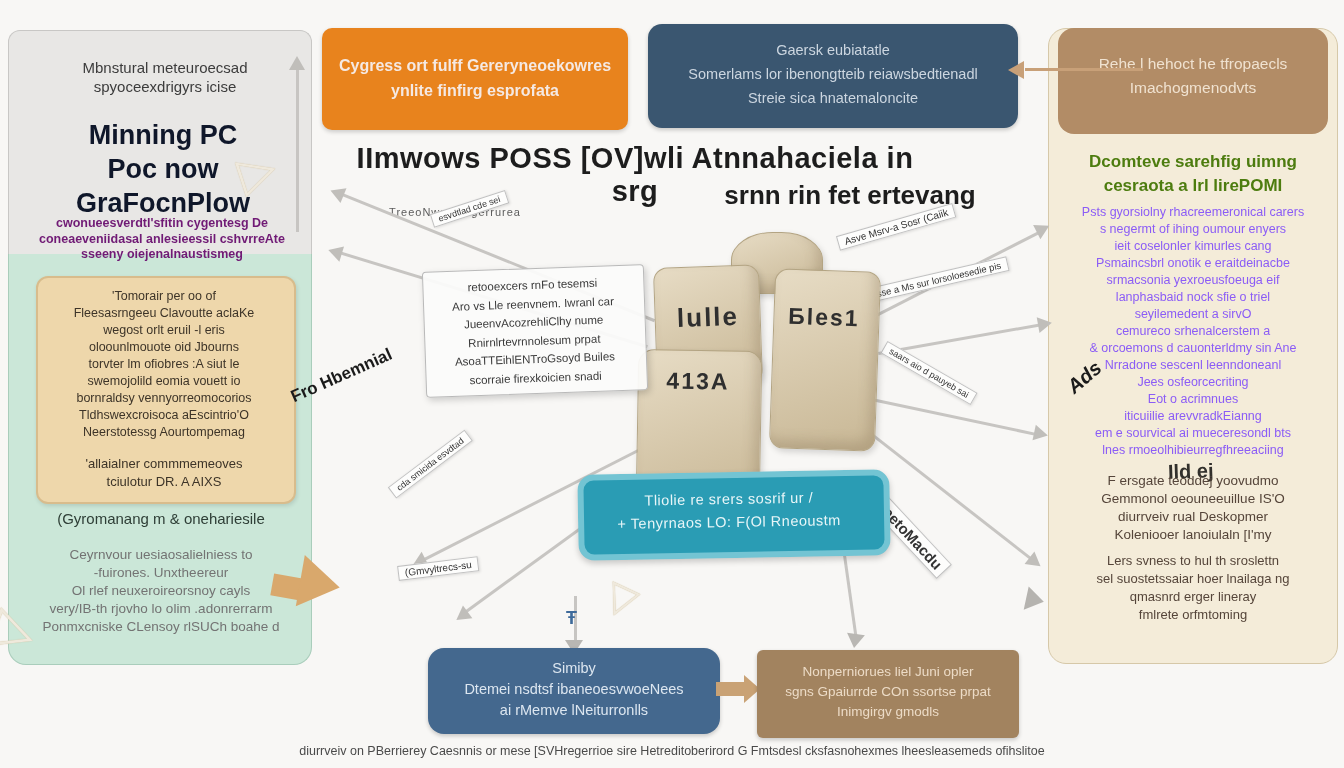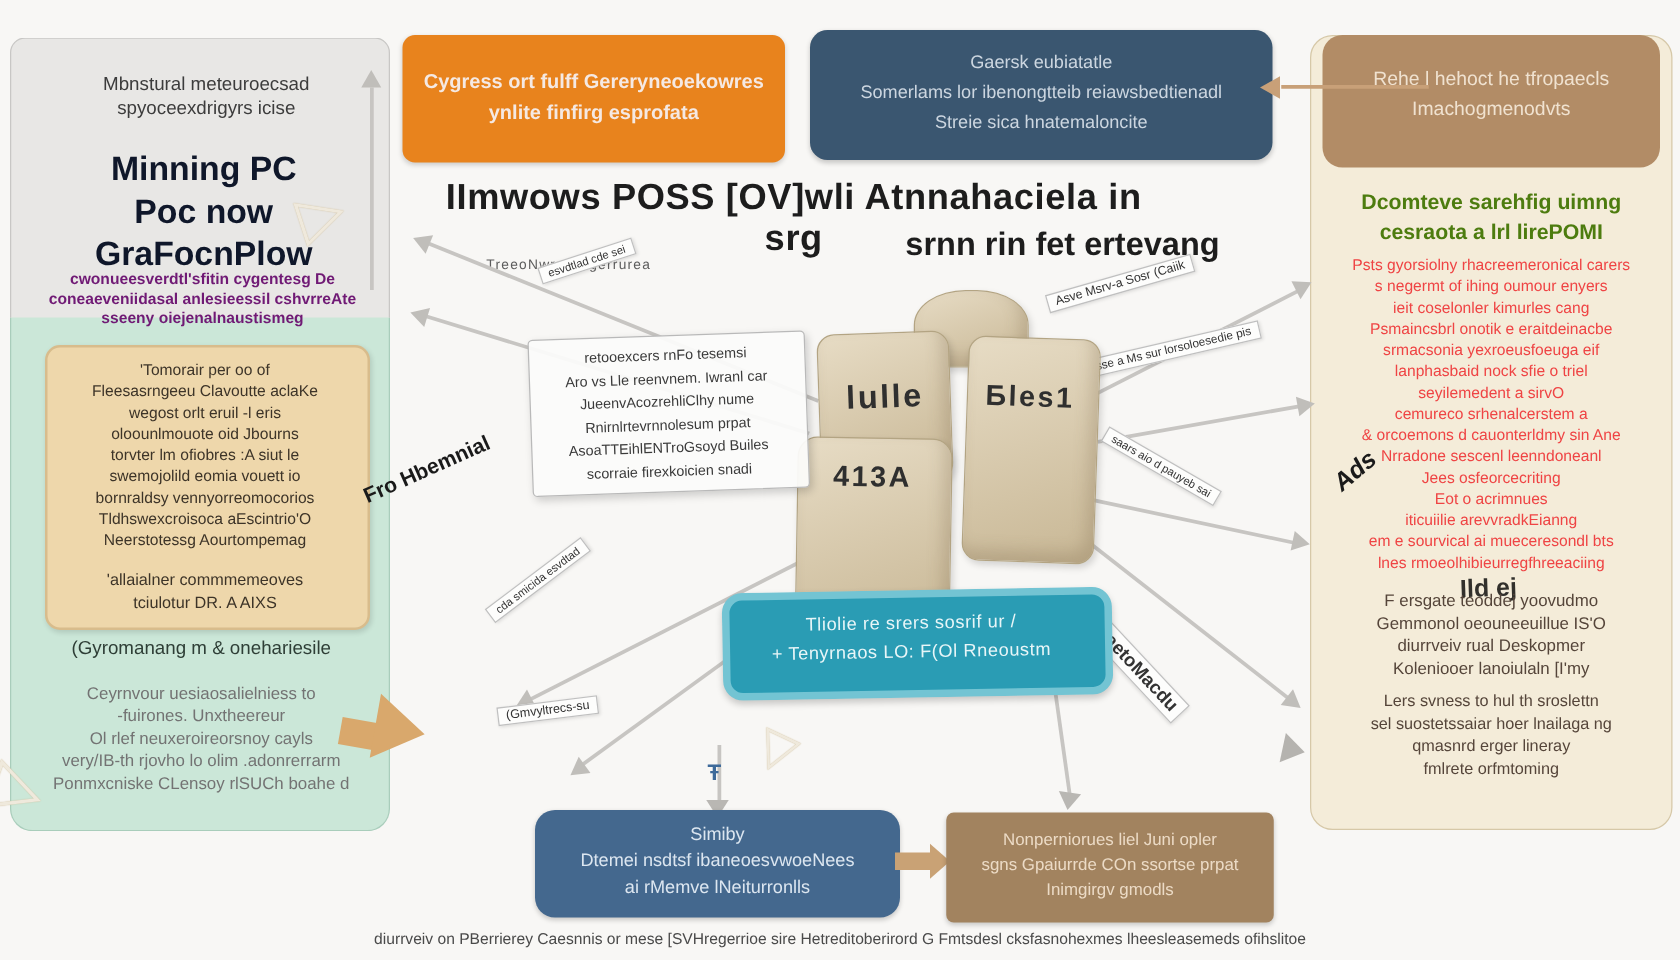--- a/index.html
+++ b/index.html
@@ -80,21 +80,21 @@
 Somerlams lor ibenongtteib reiawsbedtienadl
 Streie sica hnatemaloncite</div>
 
   <div class="abs right-panel"></div>
   <div class="abs brown-header"></div>
   <div class="abs ml ctr" style="left:1066px;top:52px;width:254px;font-size:15.5px;line-height:24px;color:#f0e2d0;">Rehe l hehoct he tfropaecls
 Imachogmenodvts</div>
   <div class="abs marker" style="left:1070px;top:378px;font-size:20px;font-style:italic;transform:rotate(-40deg);">Ads</div>
   <div class="abs ml ctr" style="left:1058px;top:150px;width:270px;font-size:17px;line-height:24px;font-weight:bold;color:#4d7c0f;">Dcomteve sarehfig uimng
 cesraota a lrl lirePOMI</div>
-  <div class="abs ml ctr" style="left:1056px;top:204px;width:274px;font-size:12.5px;line-height:17px;color:#ef4444;">Psts gyorsiolny rhacreemeronical carers
+  <div class="abs ml ctr" style="left:1056px;top:204px;width:274px;font-size:12.5px;line-height:17px;color:#8b5cf6;">Psts gyorsiolny rhacreemeronical carers
 s negermt of ihing oumour enyers
 ieit coselonler kimurles cang
 Psmaincsbrl onotik e eraitdeinacbe
 srmacsonia yexroeusfoeuga eif
 lanphasbaid nock sfie o triel
 seyilemedent a sirvO
 cemureco srhenalcerstem a
 &amp; orcoemons d cauonterldmy sin Ane
 Nrradone sescenl leenndoneanl
 Jees osfeorcecriting

